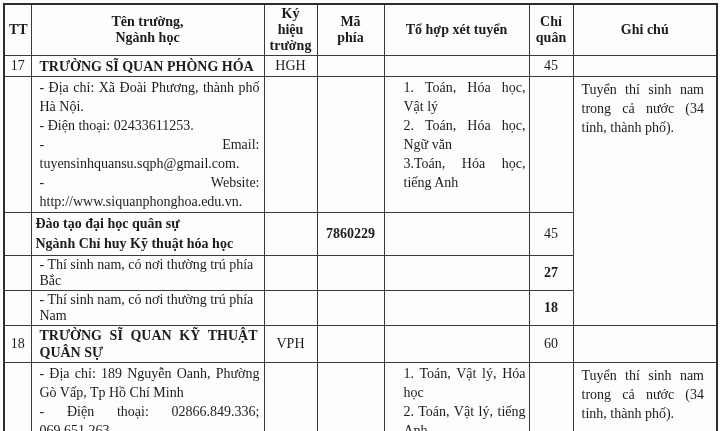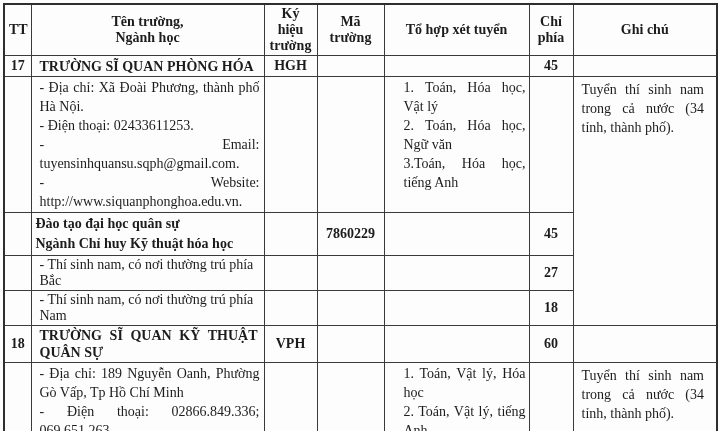--- a/index.html
+++ b/index.html
@@ -29,21 +29,21 @@
   th{font-weight:bold;text-align:center;line-height:16px;white-space:pre-line;}
   .rh-header{height:34px}
   .rh-sch17{height:21px}
   .rh-info17{height:76px}
   .rh-prog17{height:41px}
   .rh-n17{height:20px}
   .rh-s17{height:21px}
   .rh-sch18{height:36px}
   .rh-info18{height:94px}
   .center{text-align:center;font-weight:bold;}
-  .bold{font-weight:bold;text-align:center;}
+  .bold{font-weight:normal;text-align:center;}
   .top{vertical-align:top;}
   .multiline{white-space:pre-line;line-height:19px;text-align:justify;}
   .name-cell{font-weight:bold;line-height:17px;text-align:justify;padding-left:8px;padding-right:6px;margin-left:28px;}
   .contact-cell{padding-left:8px;padding-right:4px;}
   .combo-cell{padding-left:19px;padding-right:3px;}
   .note-cell{padding:3px 12px 3px 8px;}
   .program-cell{font-weight:bold;white-space:pre-line;line-height:20px;}
   .sub-label{padding-left:8px;}
 </style>
 </head>
@@ -62,24 +62,24 @@
     </colgroup>
 
     <tbody>
         <tr class="rh-header">
       <th>TT</th>
       <th>Tên trường,
 Ngành học</th>
       <th>Ký hiệu
 trường</th>
       <th>Mã
-trường</th>
+phía</th>
       <th>Tổ hợp xét tuyển</th>
       <th>Chỉ
-phía</th>
+quân</th>
       <th>Ghi chú</th>
     </tr>
 
     <tr class="rh-sch17">
       <td class="center bold">17</td>
       <td class="name-cell">TRƯỜNG SĨ QUAN PHÒNG HÓA</td>
       <td class="center bold">HGH</td>
       <td></td>
       <td></td>
       <td class="center bold">45</td>

